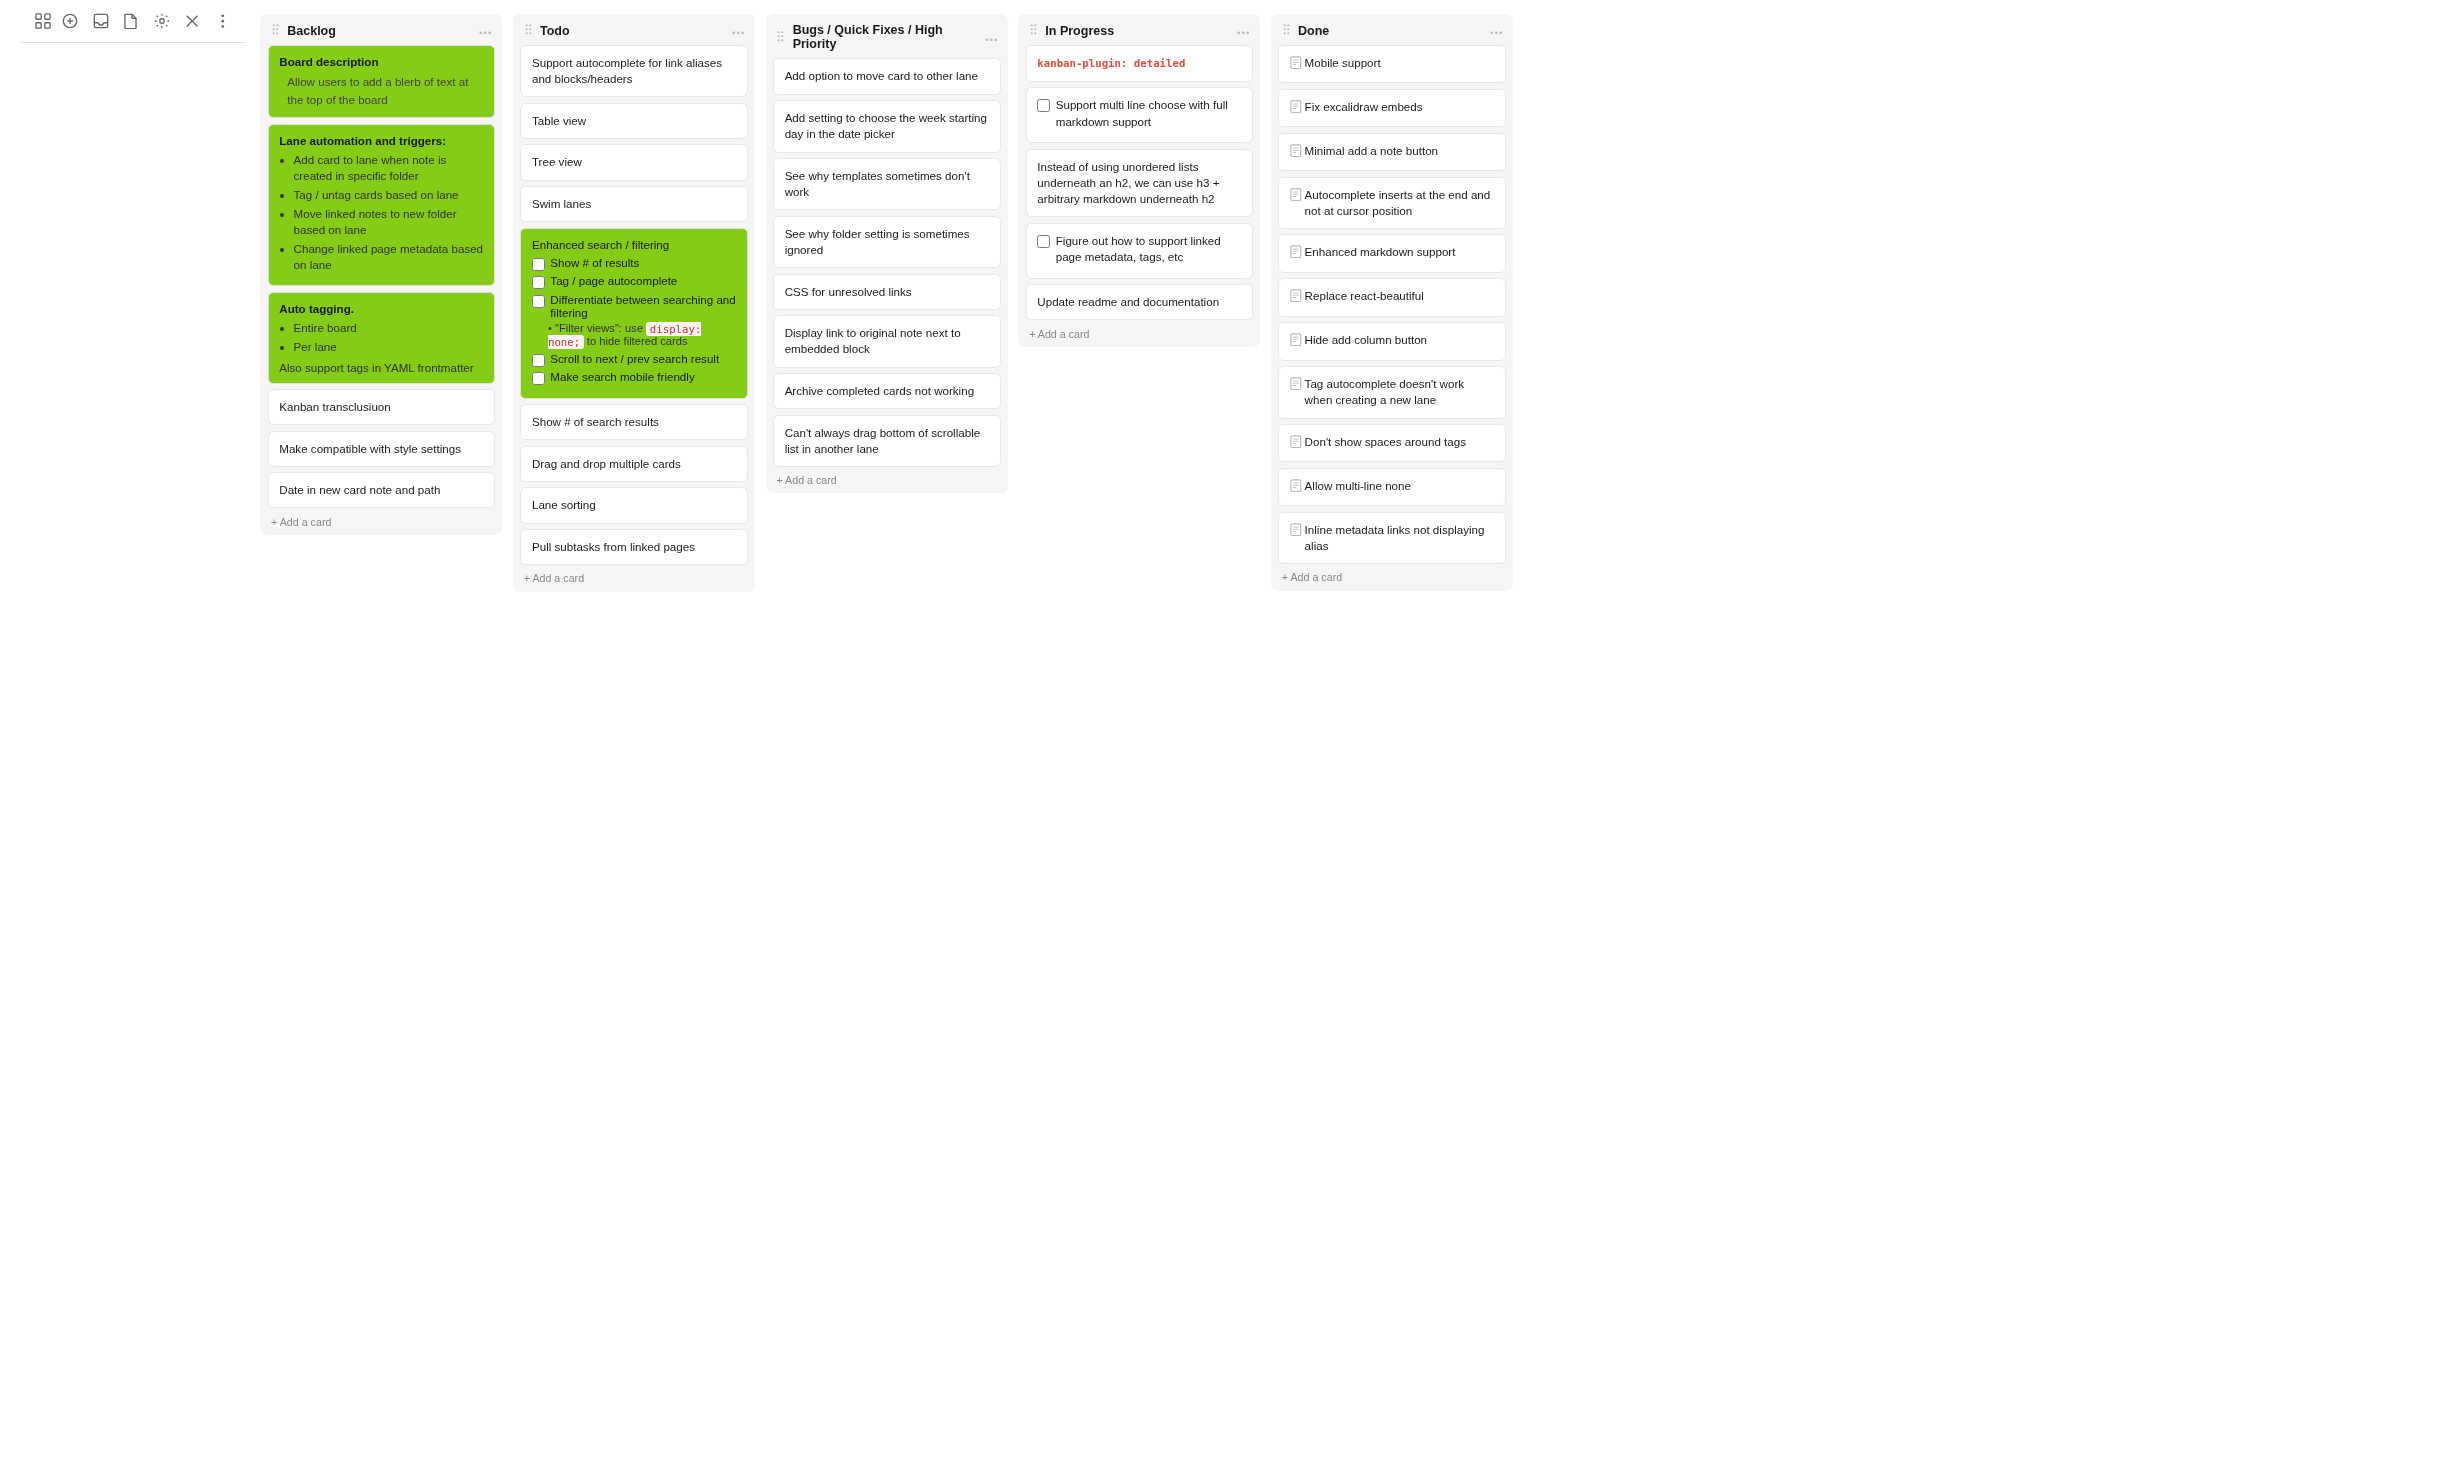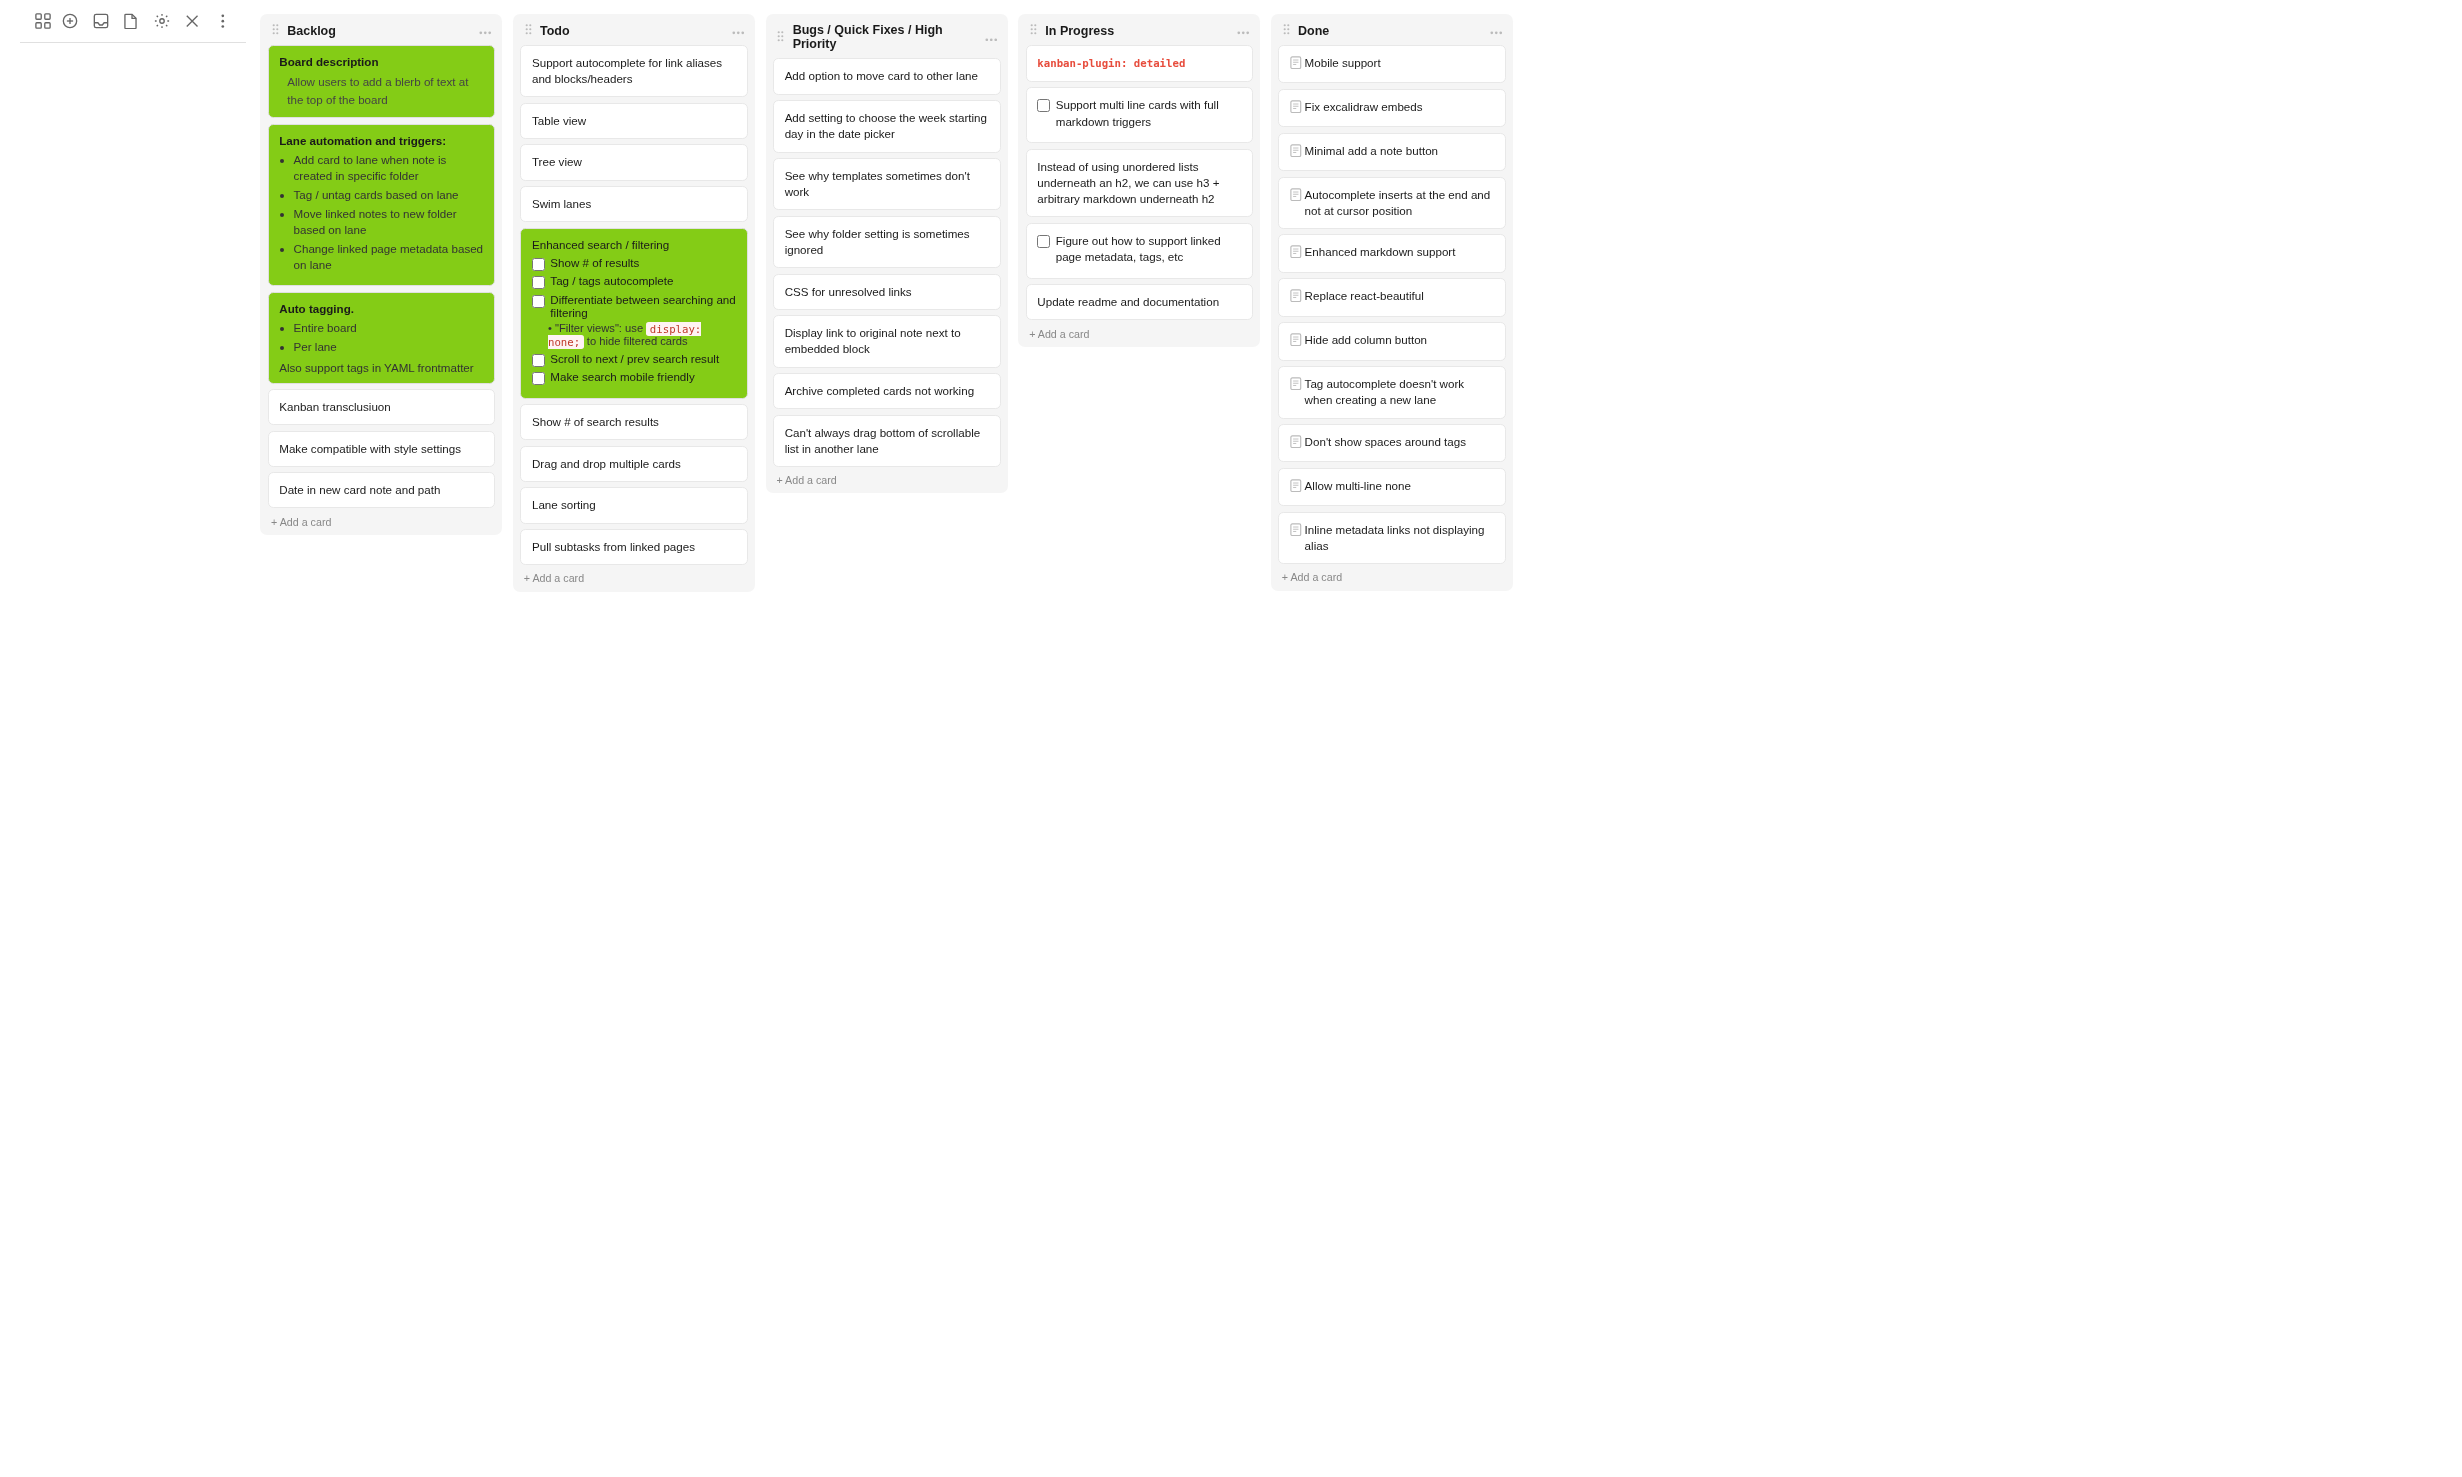--- a/index.html
+++ b/index.html
@@ -319,21 +319,21 @@
           <div class="card">Tree view</div>
           <div class="card">Swim lanes</div>
           <div class="card-special">
             <div class="card-section-title">Enhanced search / filtering</div>
             <div class="checklist-item">
               <input type="checkbox" style="">
               <span>Show # of results</span>
             </div>
             <div class="checklist-item">
               <input type="checkbox" style="">
-              <span>Tag / tags autocomplete</span>
+              <span>Tag / page autocomplete</span>
             </div>
             <div class="checklist-item">
               <input type="checkbox" style="">
               <span>Differentiate between searching and filtering</span>
             </div>
             <div style="margin-left: 16px; margin-bottom: 3.6px; font-size: 11.2px; color: rgb(51, 51, 51);">• "Filter views": use <span class="inline-code">display: none;</span> to hide filtered cards</div>
             <div class="checklist-item">
               <input type="checkbox" style="">
               <span>Scroll to next / prev search result</span>
             </div>
@@ -397,21 +397,21 @@
     <circle cx="2" cy="2" r="1.5" fill="#bbb"></circle>
     <circle cx="7" cy="2" r="1.5" fill="#bbb"></circle>
     <circle cx="12" cy="2" r="1.5" fill="#bbb"></circle>
   </svg></span>
         </div>
         <div class="lane-body">
           <div class="card"><span class="kanban-tag">kanban-plugin: detailed</span></div>
           <div class="card">
             <div class="checklist-item">
               <input type="checkbox" style="">
-              <span>Support multi line cards with full markdown triggers</span>
+              <span>Support multi line choose with full markdown support</span>
             </div>
           </div>
           <div class="card">Instead of using unordered lists underneath an h2, we can use h3 + arbitrary markdown underneath h2</div>
           <div class="card">
             <div class="checklist-item">
               <input type="checkbox" style="">
               <span>Figure out how to support linked page metadata, tags, etc</span>
             </div>
           </div>
           <div class="card">Update readme and documentation</div>

